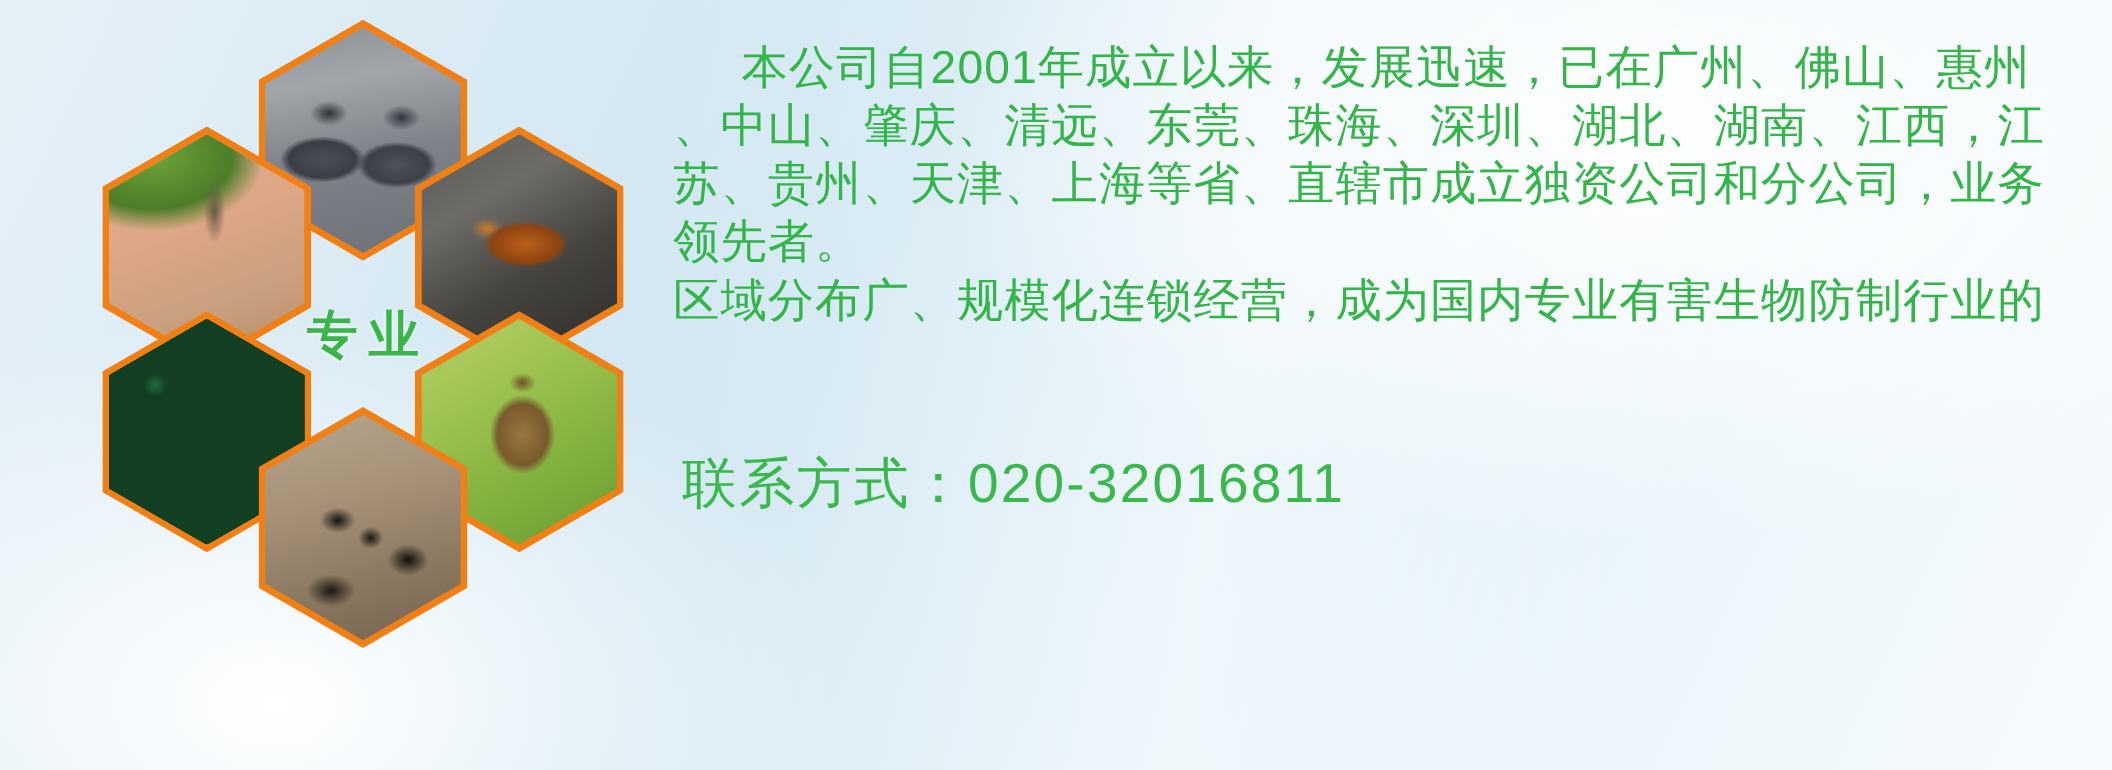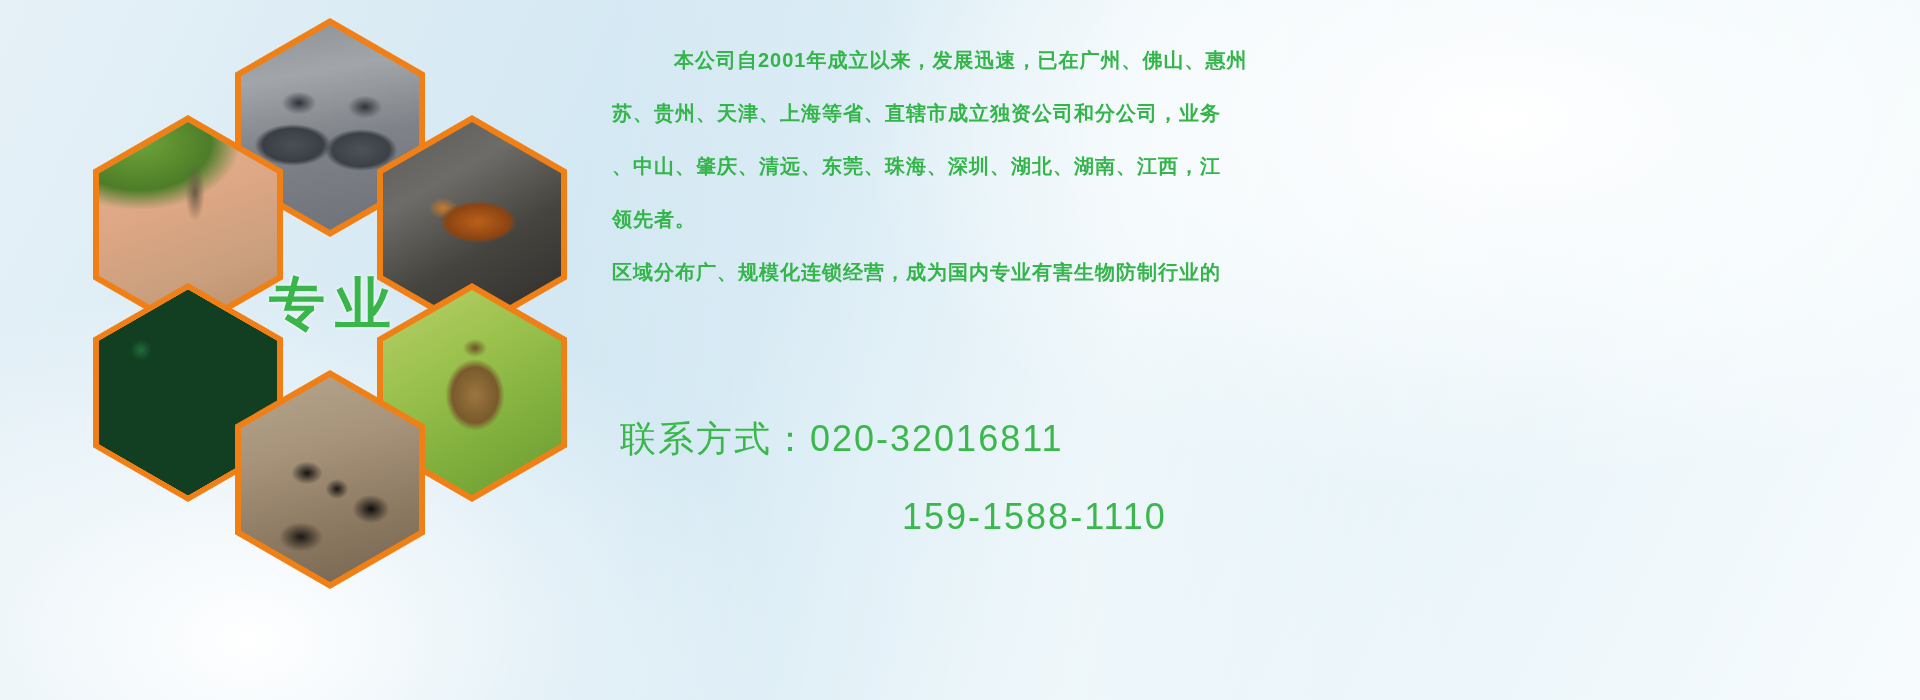--- a/index.html
+++ b/index.html
@@ -44,21 +44,21 @@
   .hex.h5{left:297px;top:273px;}  
   .hex.h6{left:155px;top:360px;}  
 
   
   .hex-center{
     position:absolute;left:155px;top:184px;width:190px;height:219px;
     display:flex;flex-direction:column;align-items:center;justify-content:center;
     z-index:5;
   }
   .hex-center .ch{
-    color:#39b54a;font-size:56px;font-weight:bold;letter-spacing:10px;
+    color:#39b54a;font-size:46px;font-weight:bold;letter-spacing:10px;
     line-height:64px;text-indent:10px;
     text-shadow:0 0 4px rgba(255,255,255,0.9);
   }
 
   
   .art.rats{
     background:
       radial-gradient(ellipse 55px 30px at 52px 120px, #4a4f55 0%, #3a3f45 55%, rgba(58,63,69,0) 70%),
       radial-gradient(ellipse 52px 30px at 120px 125px, #4d5258 0%, #3c4147 55%, rgba(60,65,71,0) 70%),
       radial-gradient(ellipse 24px 16px at 58px 78px, #2e3238 0%, rgba(46,50,56,0) 72%),
@@ -103,26 +103,26 @@
       radial-gradient(ellipse 30px 20px at 60px 160px, #1c1814 0%, rgba(28,24,20,0) 74%),
       linear-gradient(165deg,#b5a48c 0%,#a6937a 35%,#8d7a62 68%,#776450 100%);
   }
 
   
   .copy{
     position:absolute;left:612px;top:34px;width:1300px;
   }
   .copy p{
     margin:0;color:#33b54a;
-    font-size:20px;line-height:53px;letter-spacing:1px;
-    text-indent:62px;font-weight:bold;
+    font-size:42px;line-height:53px;letter-spacing:1px;
+    text-indent:62px;font-weight:normal;
   }
   .contact{
     position:absolute;left:620px;top:400px;width:1280px;
-    color:#3ab84c;font-size:36px;line-height:78px;letter-spacing:2px;
+    color:#3ab84c;font-size:50px;line-height:78px;letter-spacing:2px;
   }
   .contact .line1{white-space:nowrap;}
   .contact .line2{padding-left:282px;white-space:nowrap;}
 </style>
 </head>
 <body>
 
 <div id="banner">
 
   <div class="hex-cluster">
@@ -164,24 +164,23 @@
     </div>
 
     <div class="hex-center">
       <div class="ch">专业</div>
     </div>
 
   </div>
 
   <div class="copy">
     <p>本公司自2001年成立以来，发展迅速，已在广州、佛山、惠州</p>
+    <p style="text-indent:0">、中山、肇庆、清远、东莞、珠海、深圳、湖北、湖南、江西，江</p>
     <p style="text-indent:0">苏、贵州、天津、上海等省、直辖市成立独资公司和分公司，业务</p>
-    <p style="text-indent:0">、中山、肇庆、清远、东莞、珠海、深圳、湖北、湖南、江西，江</p>
     <p style="text-indent:0">领先者。</p>
     <p style="text-indent:0">区域分布广、规模化连锁经营，成为国内专业有害生物防制行业的</p>
   </div>
 
   <div class="contact">
     <div class="line1">联系方式：020-32016811</div>
-    <div class="line2">159-1588-1110</div>
   </div>
 
 </div>
 
 </body></html>

